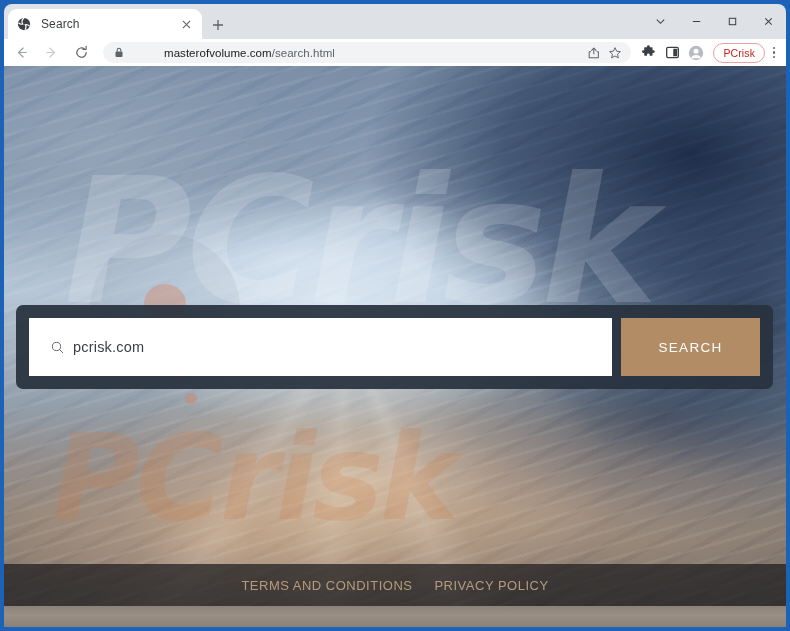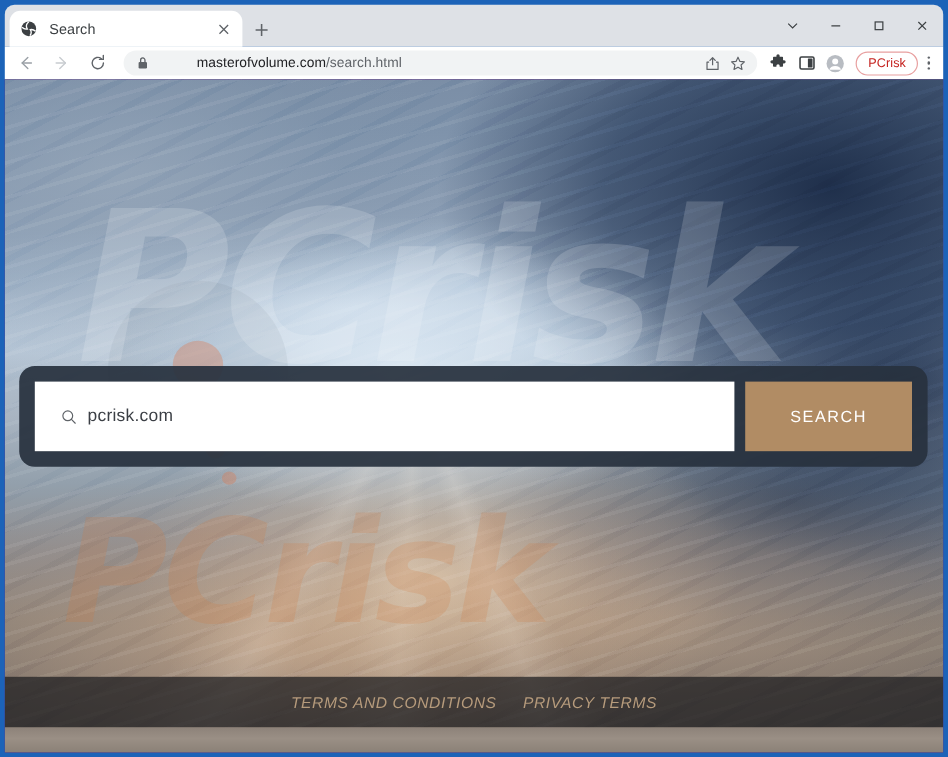--- a/index.html
+++ b/index.html
@@ -342,21 +342,21 @@
     border-radius: 50%;
     background: rgba(222,122,80,0.36);
   }
 
   
   .search-shell {
     position: absolute;
     left: 12px; top: 239px;
     width: 757px; height: 84px;
     background: rgba(40,50,62,0.93);
-    border-radius: 13px;
+    border-radius: 7px;
     box-sizing: border-box;
   }
   .search-row {
     position: absolute;
     left: 13px; top: 13px;
     right: 13px; bottom: 13px;
     display: flex;
     align-items: stretch;
   }
   .search-input-wrap {
@@ -415,21 +415,20 @@
     align-items: center;
     justify-content: center;
   }
   .footer a {
     color: #b69b7c;
     font-size: 13px;
     letter-spacing: 0.5px;
     text-decoration: none;
     margin: 0 11px;
     font-family: "Liberation Sans", sans-serif;
-    font-style: italic;
   }
 </style>
 </head>
 <body>
 
 <div id="app">
   <div class="win-frame"></div>
 
   <div class="tabstrip">
 
@@ -580,17 +579,17 @@
             </svg>
           </span>
           <input class="search-value" type="text" value="pcrisk.com" style="">
         </div>
         <button class="search-btn">SEARCH</button>
       </div>
     </div>
 
     <div class="footer">
       <a href="#">TERMS AND CONDITIONS</a>
-      <a href="#">PRIVACY TERMS</a>
+      <a href="#">PRIVACY POLICY</a>
     </div>
 
   </div>
 </div>
 
 </body></html>

